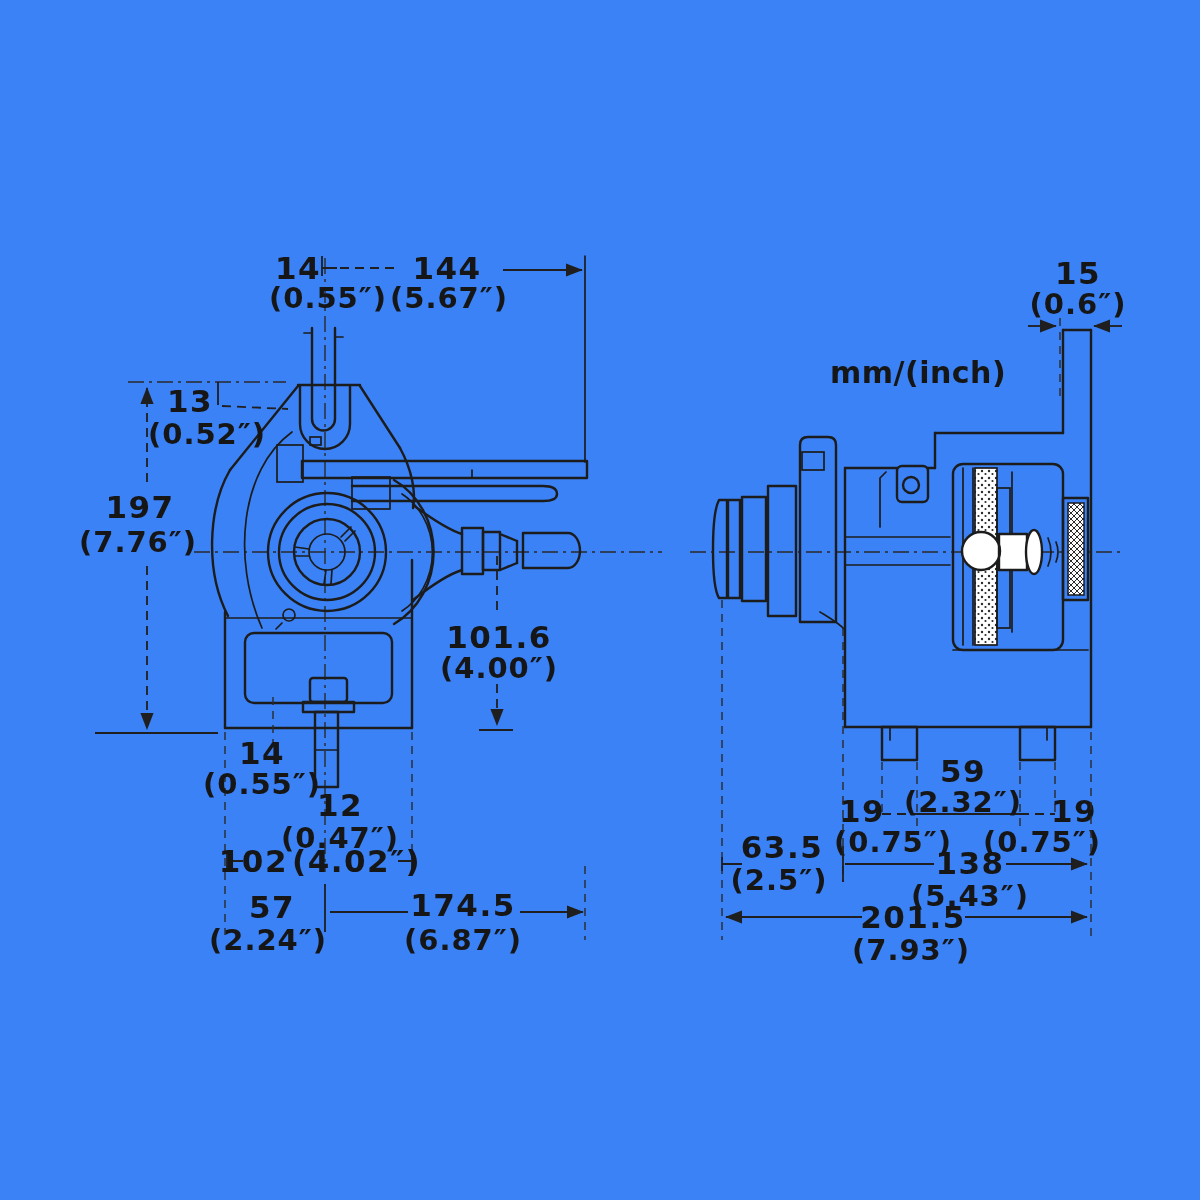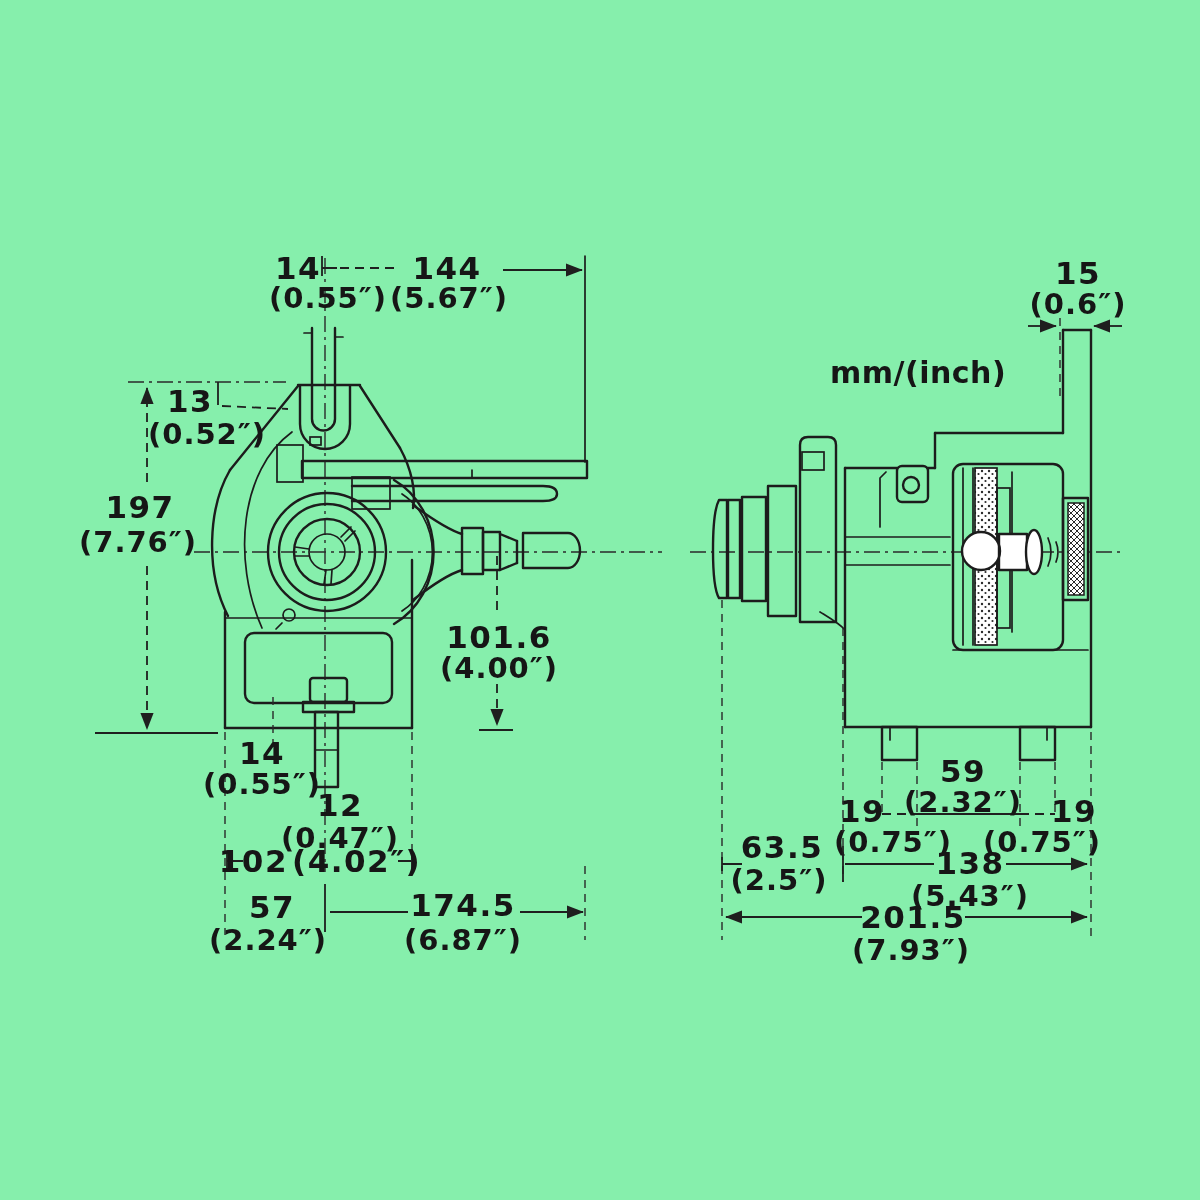--- a/index.html
+++ b/index.html
@@ -1,16 +1,16 @@
 <!DOCTYPE html>
 <html><head>
 <meta charset="utf-8">
 <style>
   html,body{margin:0;padding:0;background:#ffffff;}
-  .page{position:relative;width:1200px;height:1200px;background:#86efac;overflow:hidden;}
+  .page{position:relative;width:1200px;height:1200px;background:#3b82f6;overflow:hidden;}
   svg{display:block;}
   .obj{stroke:#1c1c1c;stroke-width:2.4;fill:none;stroke-linecap:round;stroke-linejoin:round;}
   .obj-thin{stroke:#1c1c1c;stroke-width:1.7;fill:none;stroke-linecap:round;}
   .cl{stroke:#2a2a2a;stroke-width:1.4;fill:none;stroke-dasharray:16 5 3 5;}
   .ext{stroke:#2a2a2a;stroke-width:1.4;fill:none;stroke-dasharray:8 6;}
   .dimline{stroke:#1f1f1f;stroke-width:1.8;fill:none;}
   .dimdash{stroke:#1f1f1f;stroke-width:1.8;fill:none;stroke-dasharray:9 6;}
   .whitefill{fill:#ffffff;}
   text{font-family:"DejaVu Sans","Liberation Sans",sans-serif;fill:#161616;}
   .dim{font-size:31px;font-weight:bold;letter-spacing:1.5px;text-anchor:middle;}

